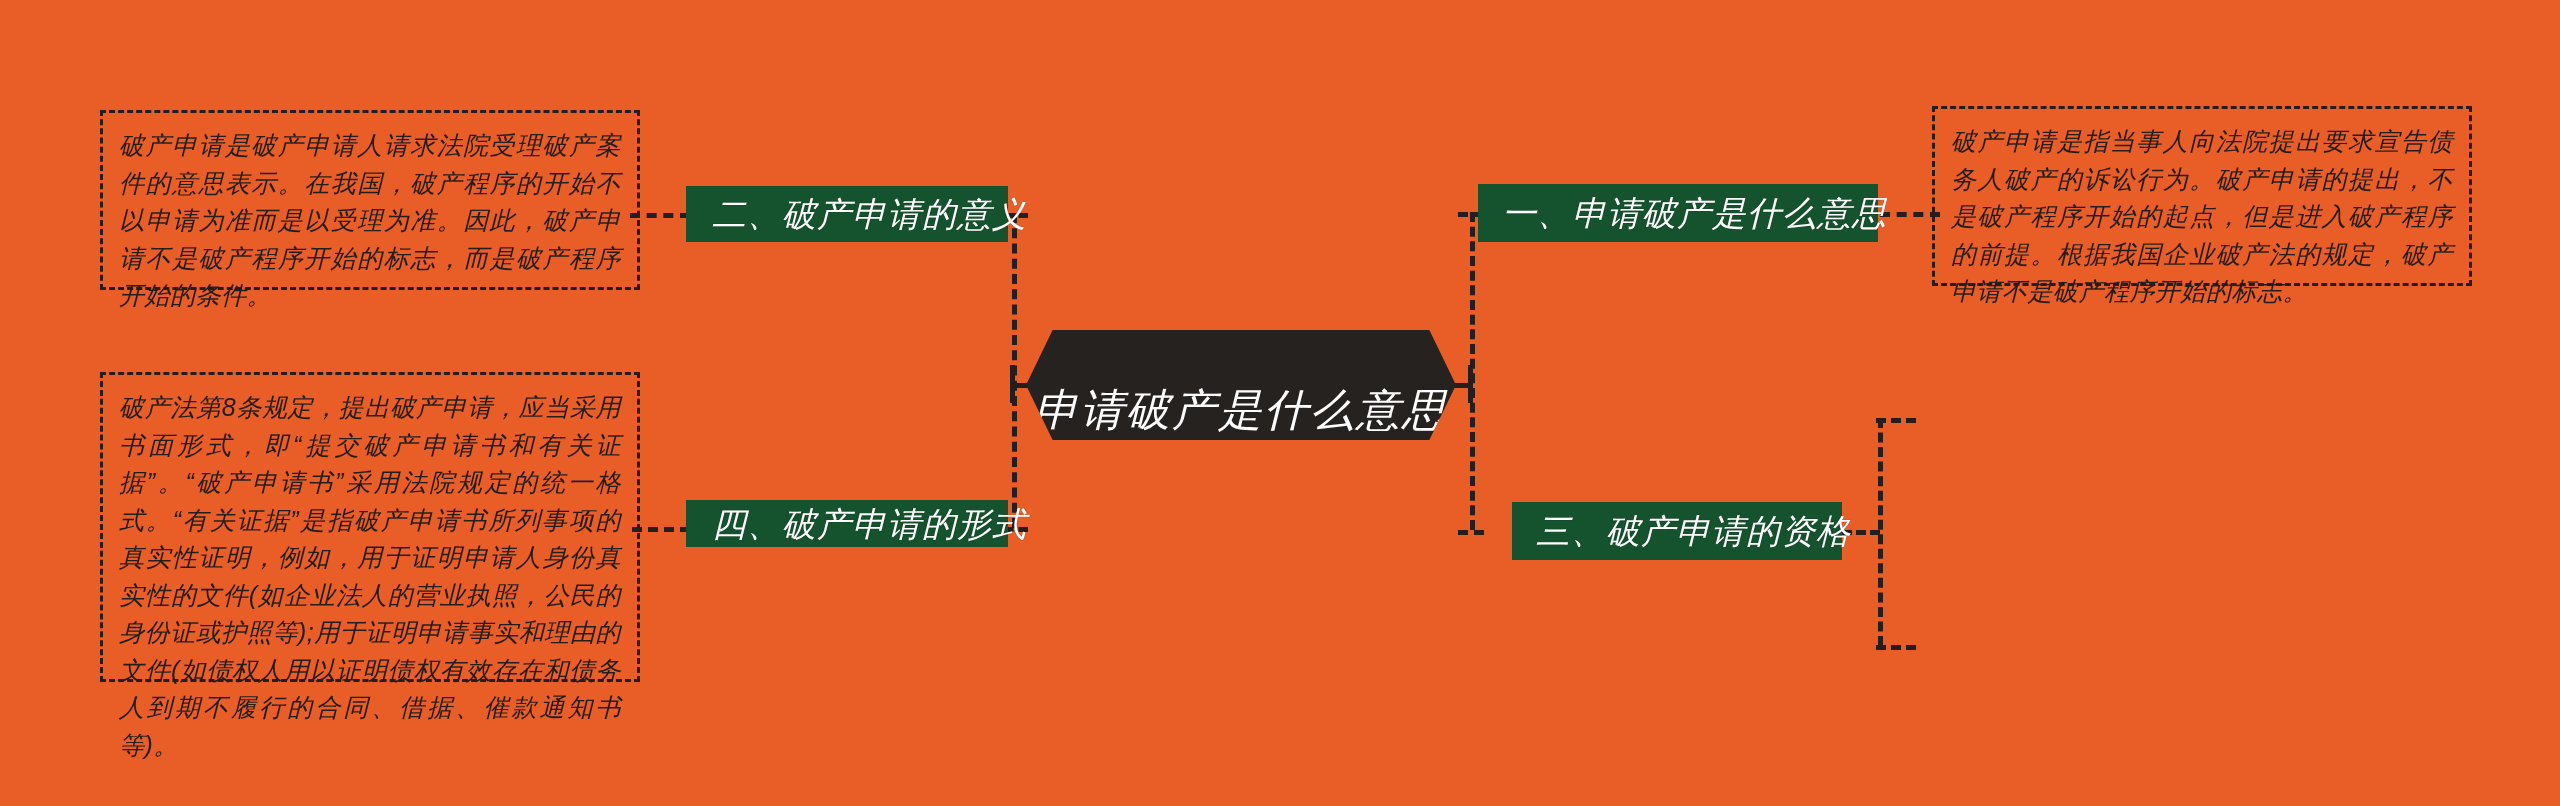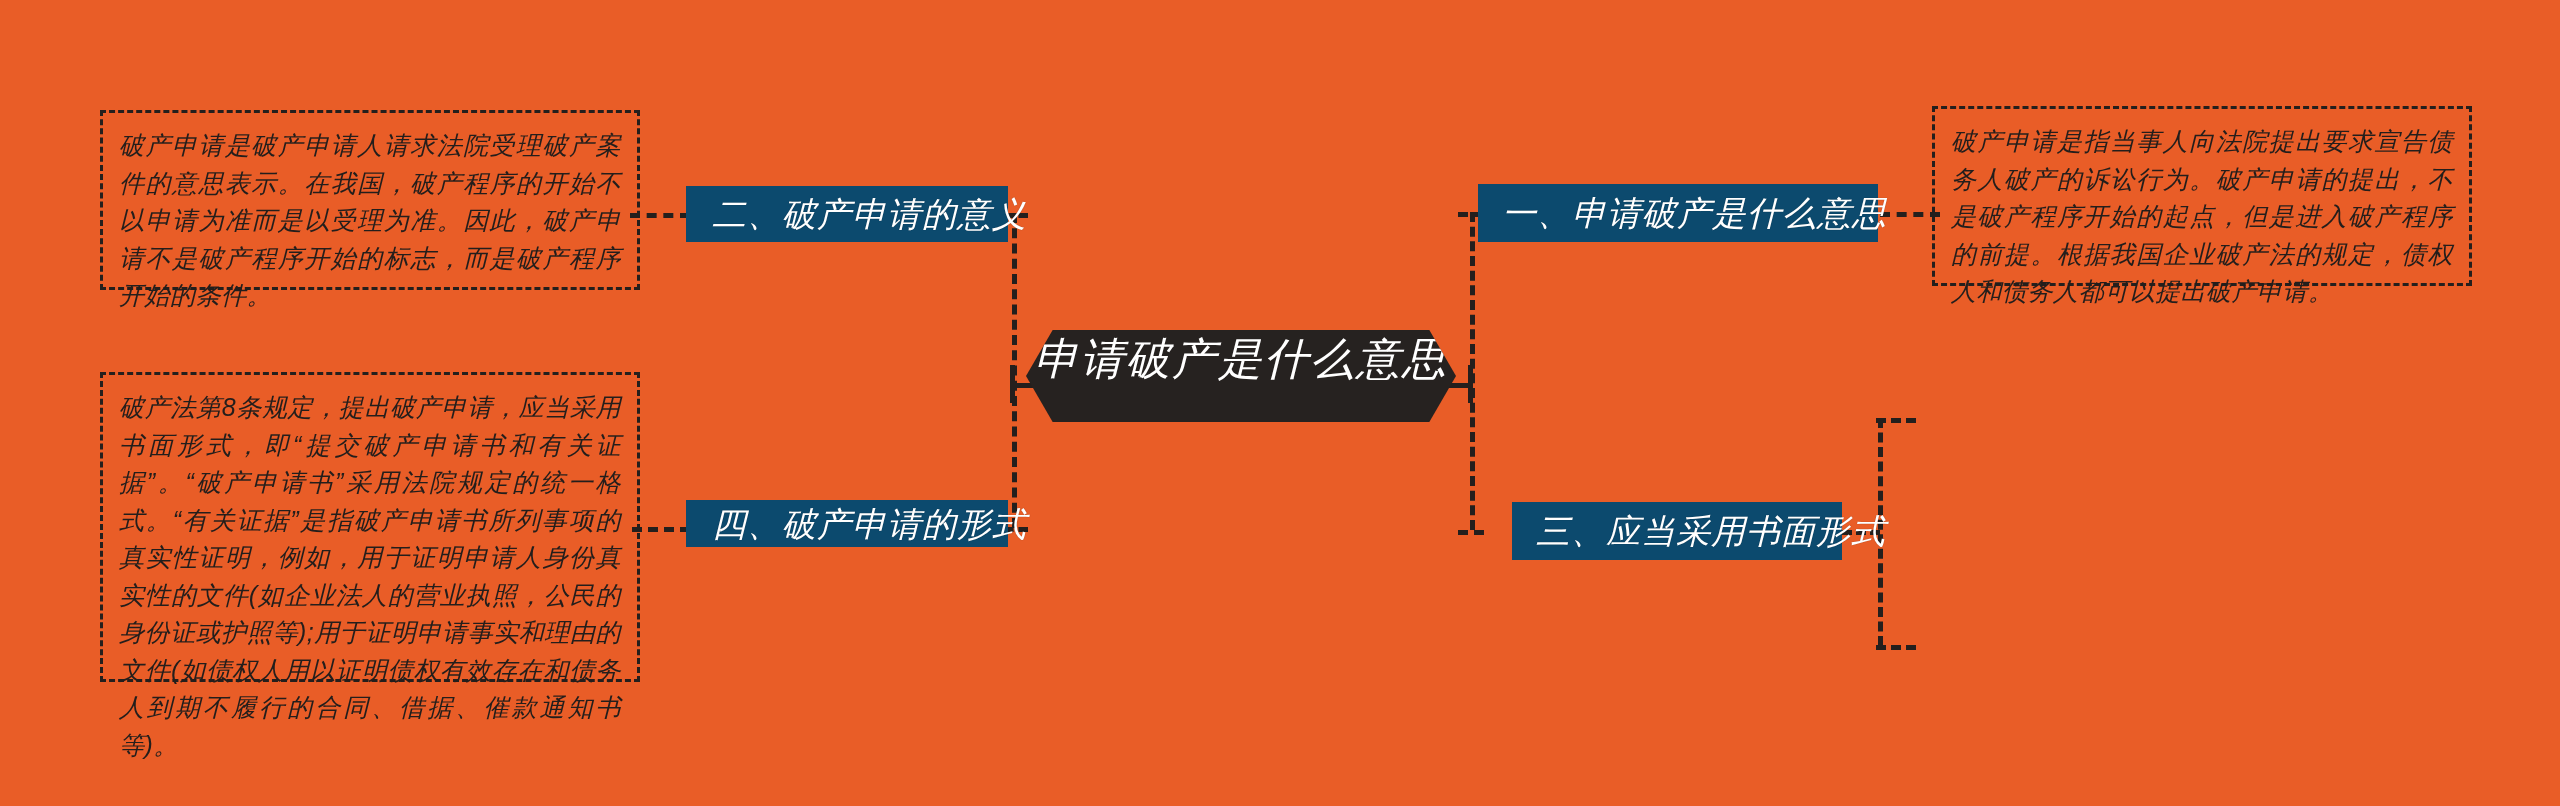--- a/index.html
+++ b/index.html
@@ -32,46 +32,46 @@
     line-height: 1.50;
     letter-spacing: 0.5px;
     padding: 14px 16px 12px 16px;
     text-align: justify;
     text-justify: inter-character;
   }
 
   
   .chip {
     position: absolute;
-    background: #0c4a6e;
+    background: #14532d;
     color: #FFFFFF;
     font-size: 34px;
     line-height: 1;
     display: flex;
     align-items: center;
     white-space: nowrap;
     letter-spacing: 1px;
     text-shadow: 0 0 1px rgba(0,0,0,.4);
   }
   .chip.left  { justify-content: flex-start; padding: 0 22px 0 26px; }
   .chip.right { justify-content: flex-start; padding: 0 26px 0 24px; }
 
   
   #center-node {
     position: absolute;
     left: 1026px;
     top: 330px;
     width: 430px;
-    height: 92px;
+    height: 110px;
     background: #262220;
     color: #FFFFFF;
     font-size: 44px;
     letter-spacing: 2px;
     display: flex;
-    align-items: flex-start;
+    align-items: flex-end;
     justify-content: center;
     clip-path: polygon(6.2% 0%, 93.8% 0%, 100% 50%, 93.8% 100%, 6.2% 100%, 0% 50%);
   }
 
   
   .vline {
     position: absolute;
     width: 0;
     border-left: 5px dashed #241F1D;
   }
@@ -121,37 +121,37 @@
 
   <div class="hline-dash" style="left:1842px; top:530px; width:38px;"></div>
   <div class="vline" style="left:1878px; top:418px; height:228px;"></div>
   <div class="hline-dash" style="left:1876px; top:418px; width:40px;"></div>
   <div class="hline-dash" style="left:1876px; top:645px; width:40px;"></div>
 
   <div class="detail" style="left:100px; top:110px; width:540px; height:180px;">破产申请是破产申请人请求法院受理破产案件的意思表示。在我国，破产程序的开始不以申请为准而是以受理为准。因此，破产申请不是破产程序开始的标志，而是破产程序开始的条件。</div>
 
   <div class="detail" style="left:100px; top:372px; width:540px; height:310px;">破产法第8条规定，提出破产申请，应当采用书面形式，即“提交破产申请书和有关证据”。“破产申请书”采用法院规定的统一格式。“有关证据”是指破产申请书所列事项的真实性证明，例如，用于证明申请人身份真实性的文件(如企业法人的营业执照，公民的身份证或护照等);用于证明申请事实和理由的文件(如债权人用以证明债权有效存在和债务人到期不履行的合同、借据、催款通知书等)。</div>
 
-  <div class="detail" style="left:1932px; top:106px; width:540px; height:180px;">破产申请是指当事人向法院提出要求宣告债务人破产的诉讼行为。破产申请的提出，不是破产程序开始的起点，但是进入破产程序的前提。根据我国企业破产法的规定，债权人和债务人都可以提出破产申请。</div>
+  <div class="detail" style="left:1932px; top:106px; width:540px; height:180px;">破产申请是指当事人向法院提出要求宣告债务人破产的诉讼行为。破产申请的提出，不是破产程序开始的起点，但是进入破产程序的前提。根据我国企业破产法的规定，破产申请不是破产程序开始的标志。</div>
 
 
 
   <div class="chip left" style="left:686px; top:186px; width:322px; height:56px;">
     <span>二、破产申请的意义</span>
   </div>
 
   <div class="chip left" style="left:686px; top:500px; width:322px; height:47px;">
     <span>四、破产申请的形式</span>
   </div>
 
   <div class="chip right" style="left:1478px; top:184px; width:400px; height:58px;">
     <span>一、申请破产是什么意思</span>
   </div>
 
   <div class="chip right" style="left:1512px; top:502px; width:330px; height:58px;">
-    <span>三、应当采用书面形式</span>
+    <span>三、破产申请的资格</span>
   </div>
 
   <div id="center-node">
     <span>申请破产是什么意思</span>
   </div>
 
 </div>
 
 </body></html>

